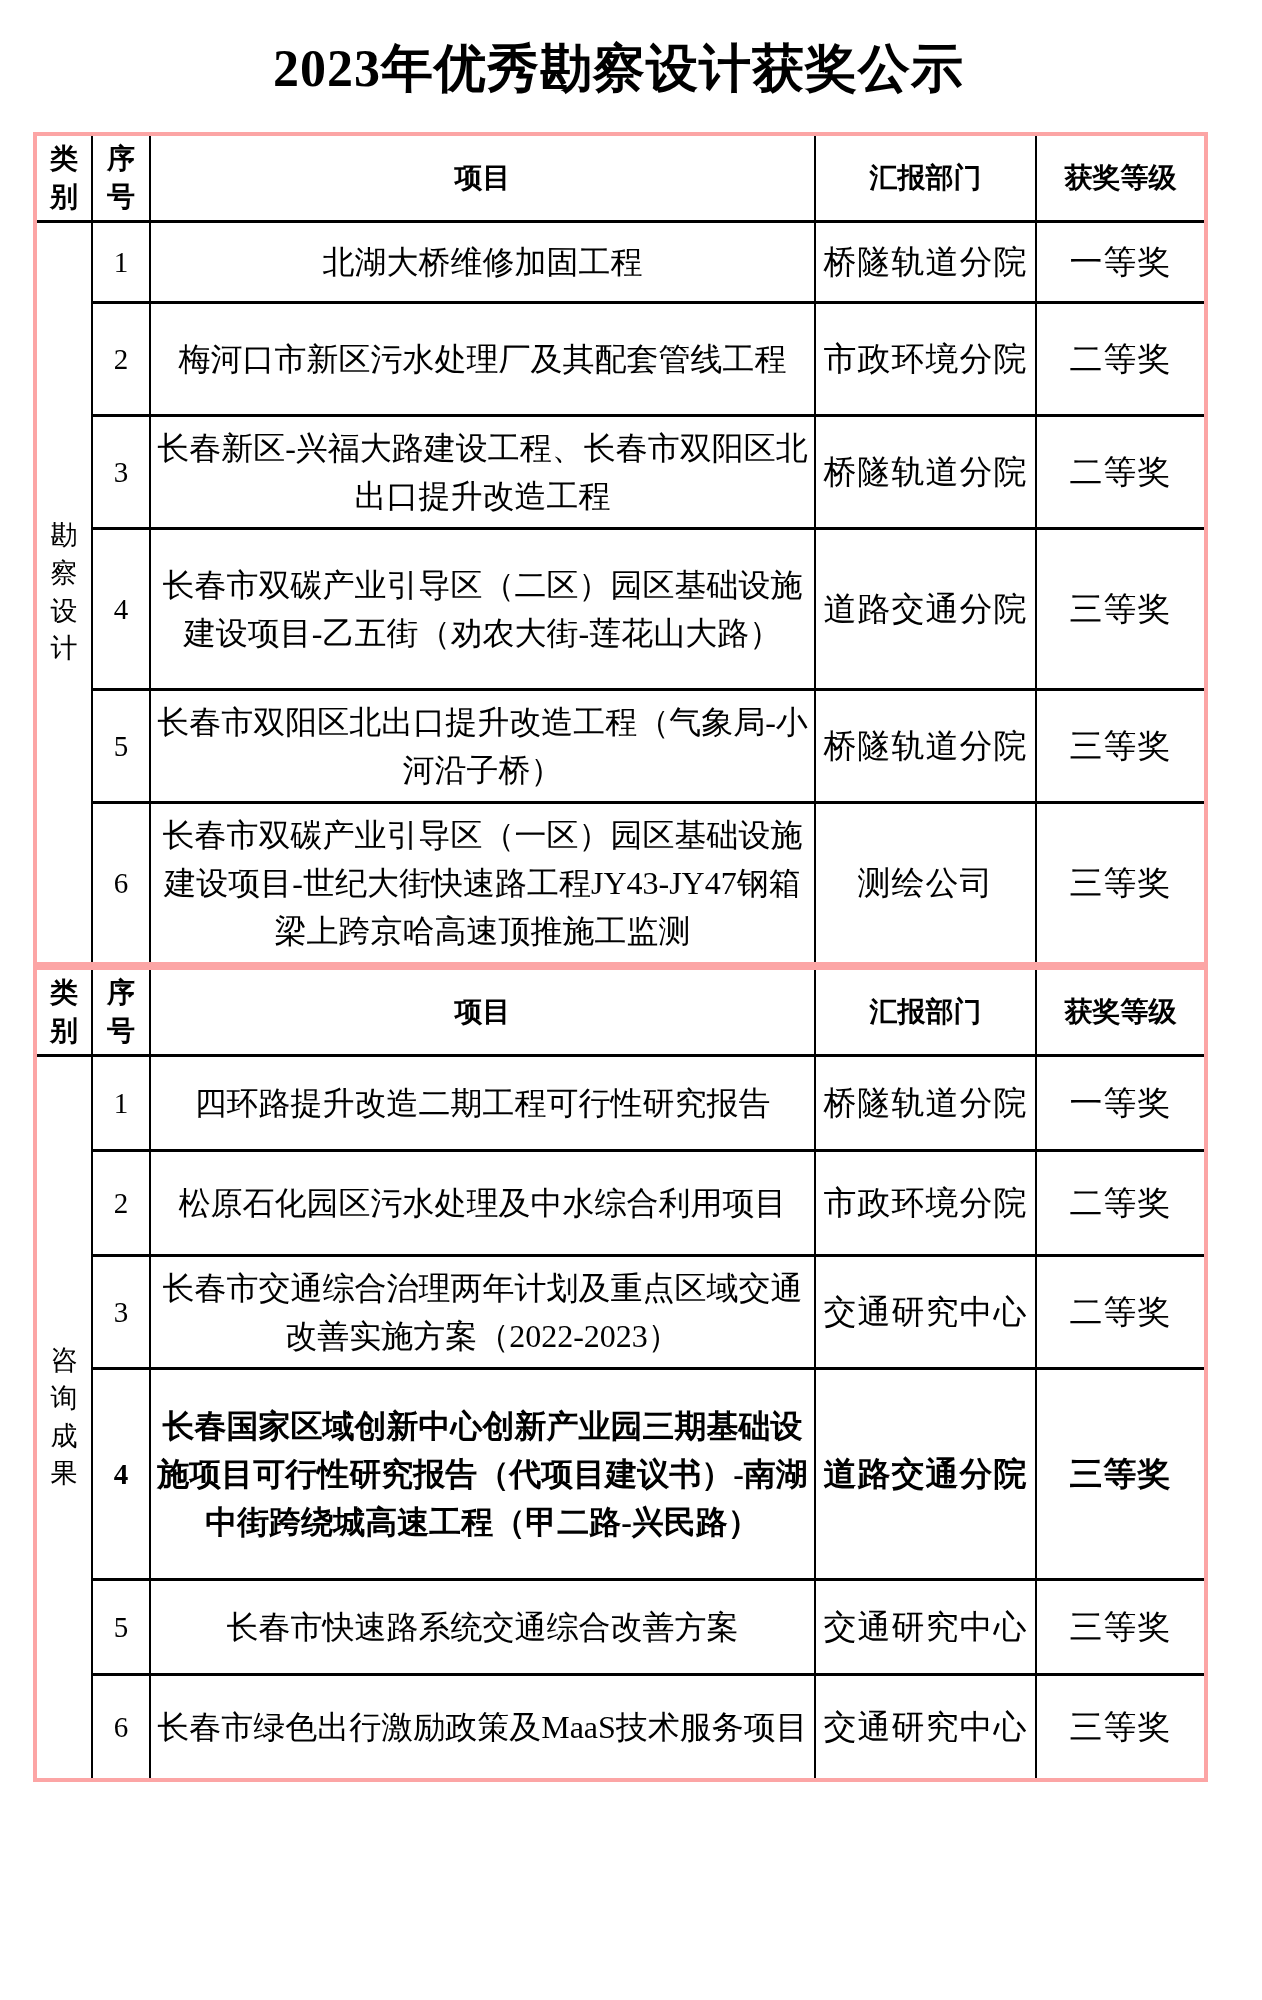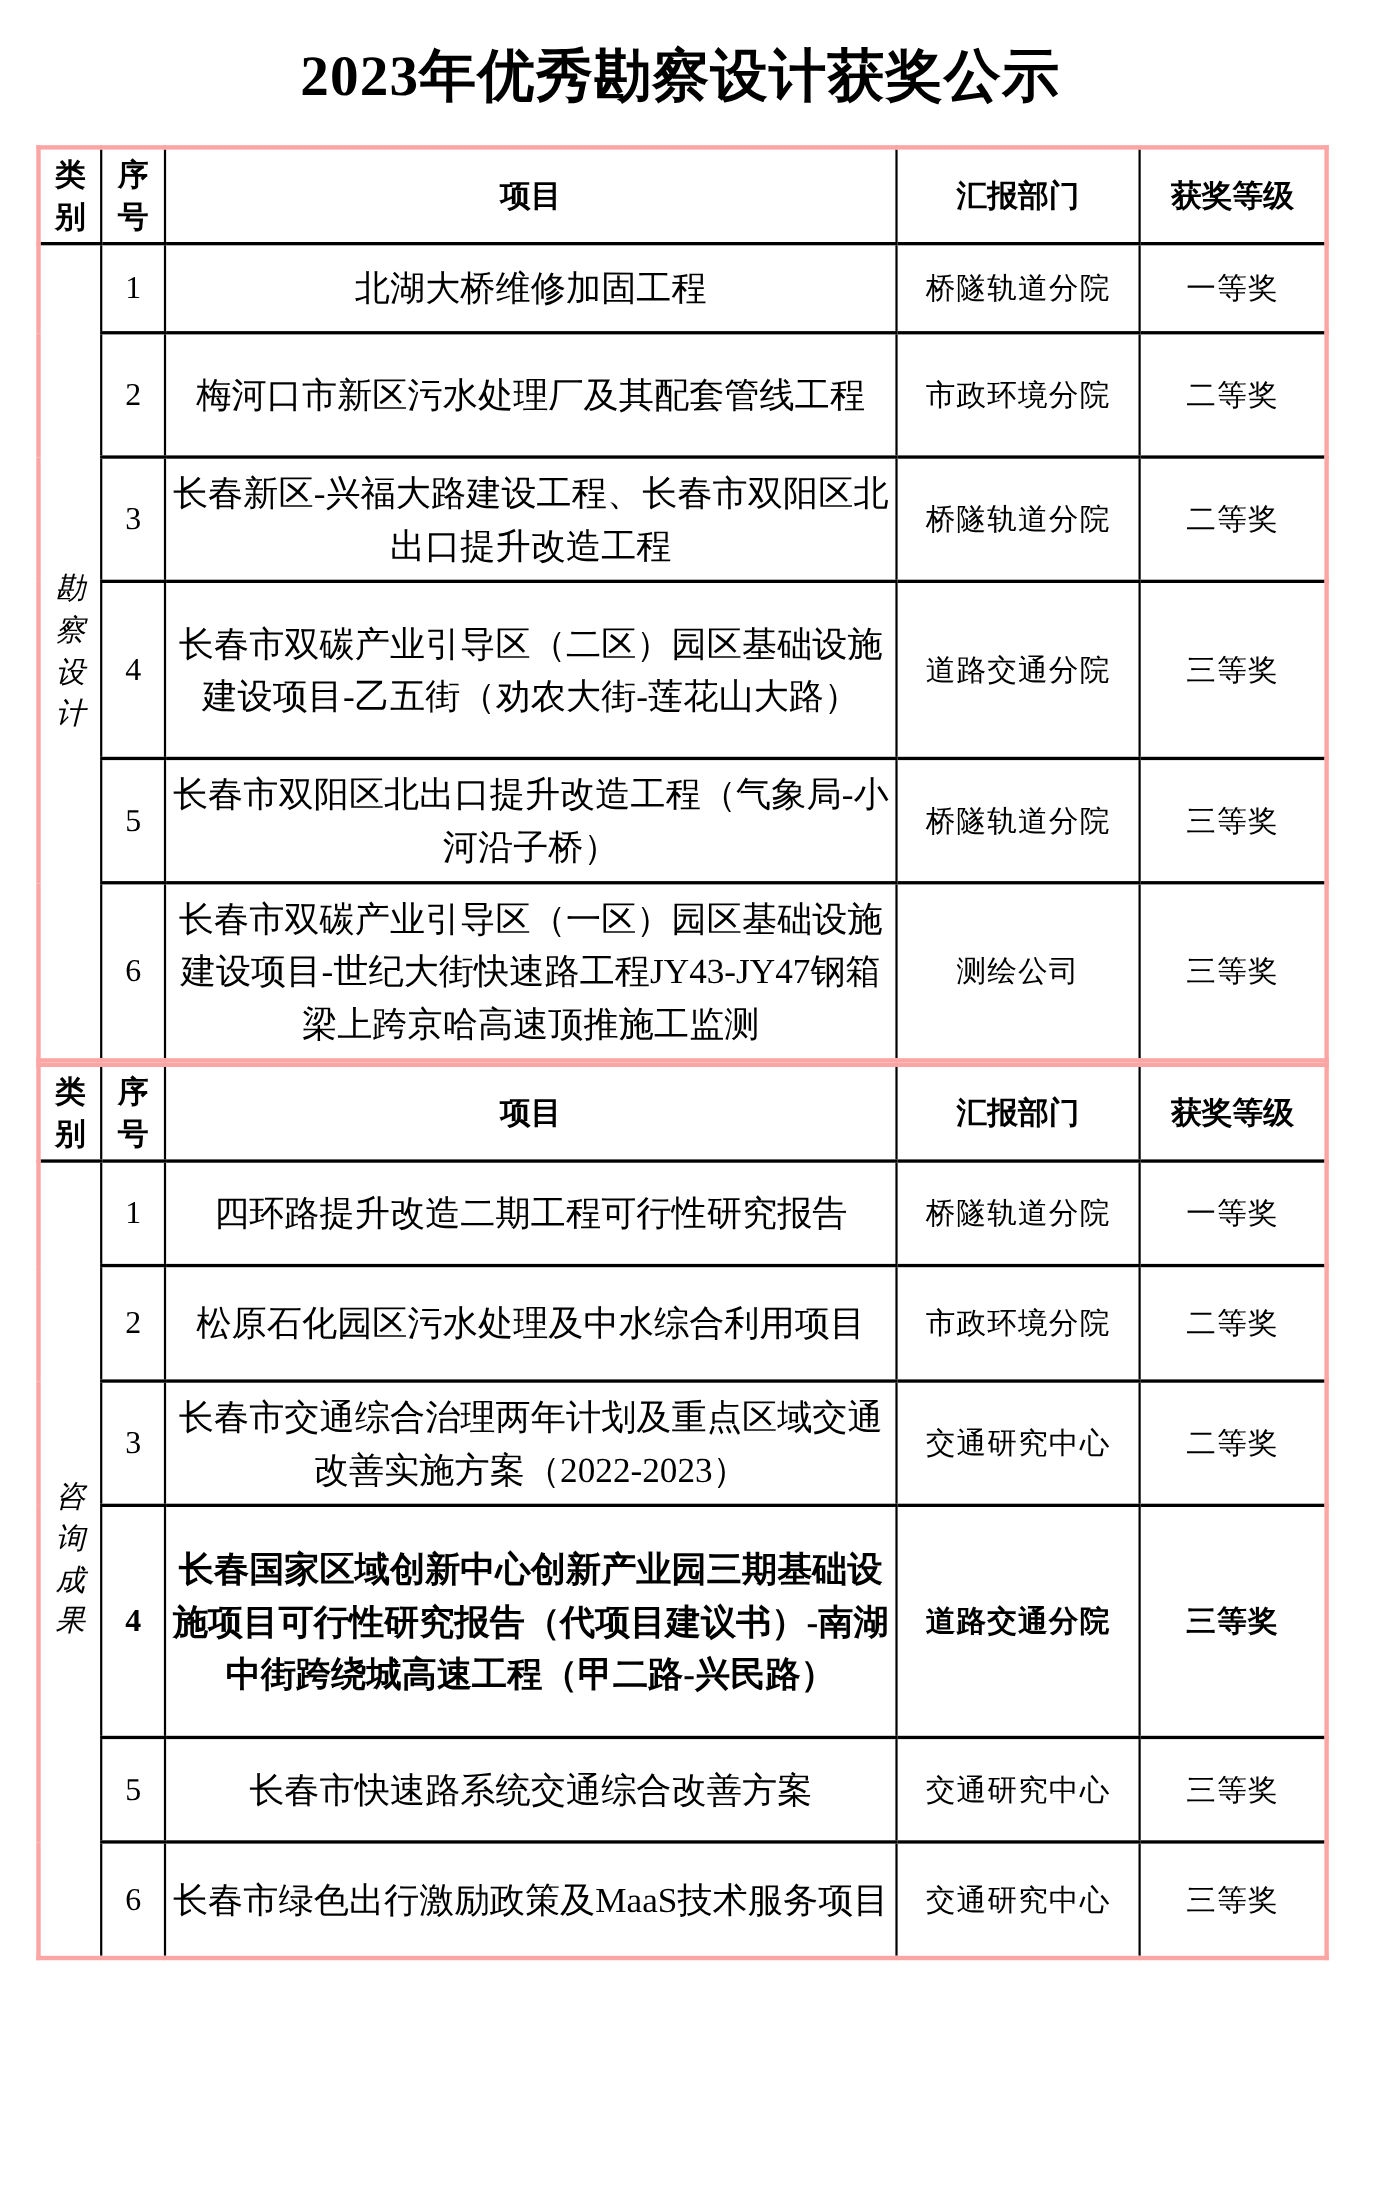--- a/index.html
+++ b/index.html
@@ -54,34 +54,33 @@
   col.c-idx   { width: 58px; }
   col.c-proj  { width: 665px; }
   col.c-dept  { width: 221px; }
   col.c-award { width: 170px; }
 
   td.cat-cell {
     font-size: 27px;
     padding: 2px 1px;
     line-height: 1.4;
     word-break: break-all;
-    font-style: italic;
   }
   td.idx-cell {
     font-size: 29px;
   }
   td.proj-cell {
     text-align: left;
     font-size: 32px;
     line-height: 1.5;
     padding: 8px 10px 8px 12px;
     word-break: break-all;
   }
   td.dept-cell, td.award-cell {
-    font-size: 27px;
+    font-size: 33px;
     letter-spacing: 1px;
   }
   tr.r-1 td { height: 66px; }
   tr.r-2 td { height: 98px; }
   tr.r-3 td { height: 146px; }
   tr.r-4 td { height: 196px; font-weight: bold; }
   tr.r-1b td { height: 80px; }
   tr.r-2b td { height: 90px; }
 </style>
 </head>

